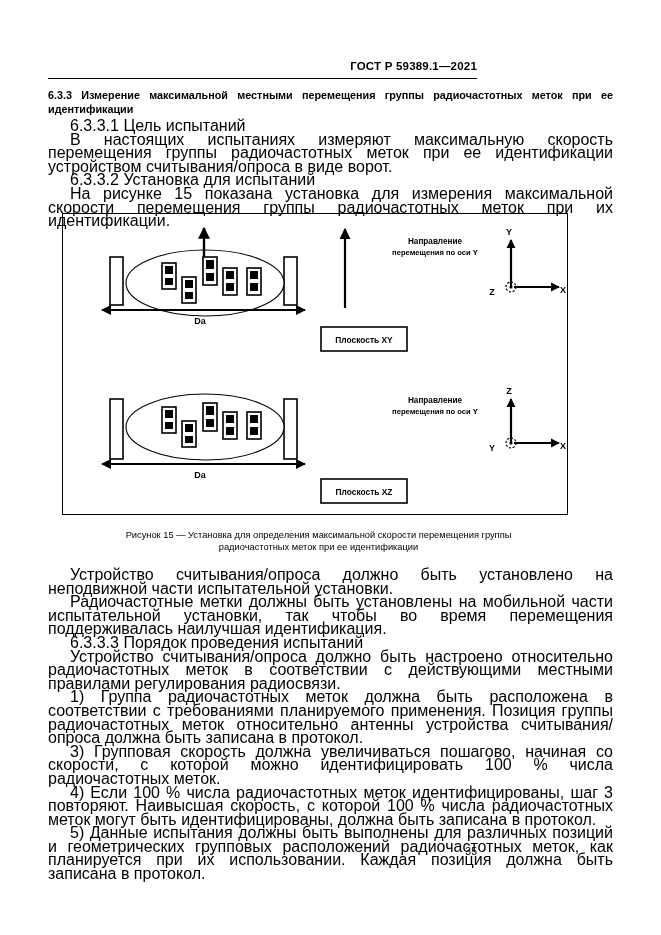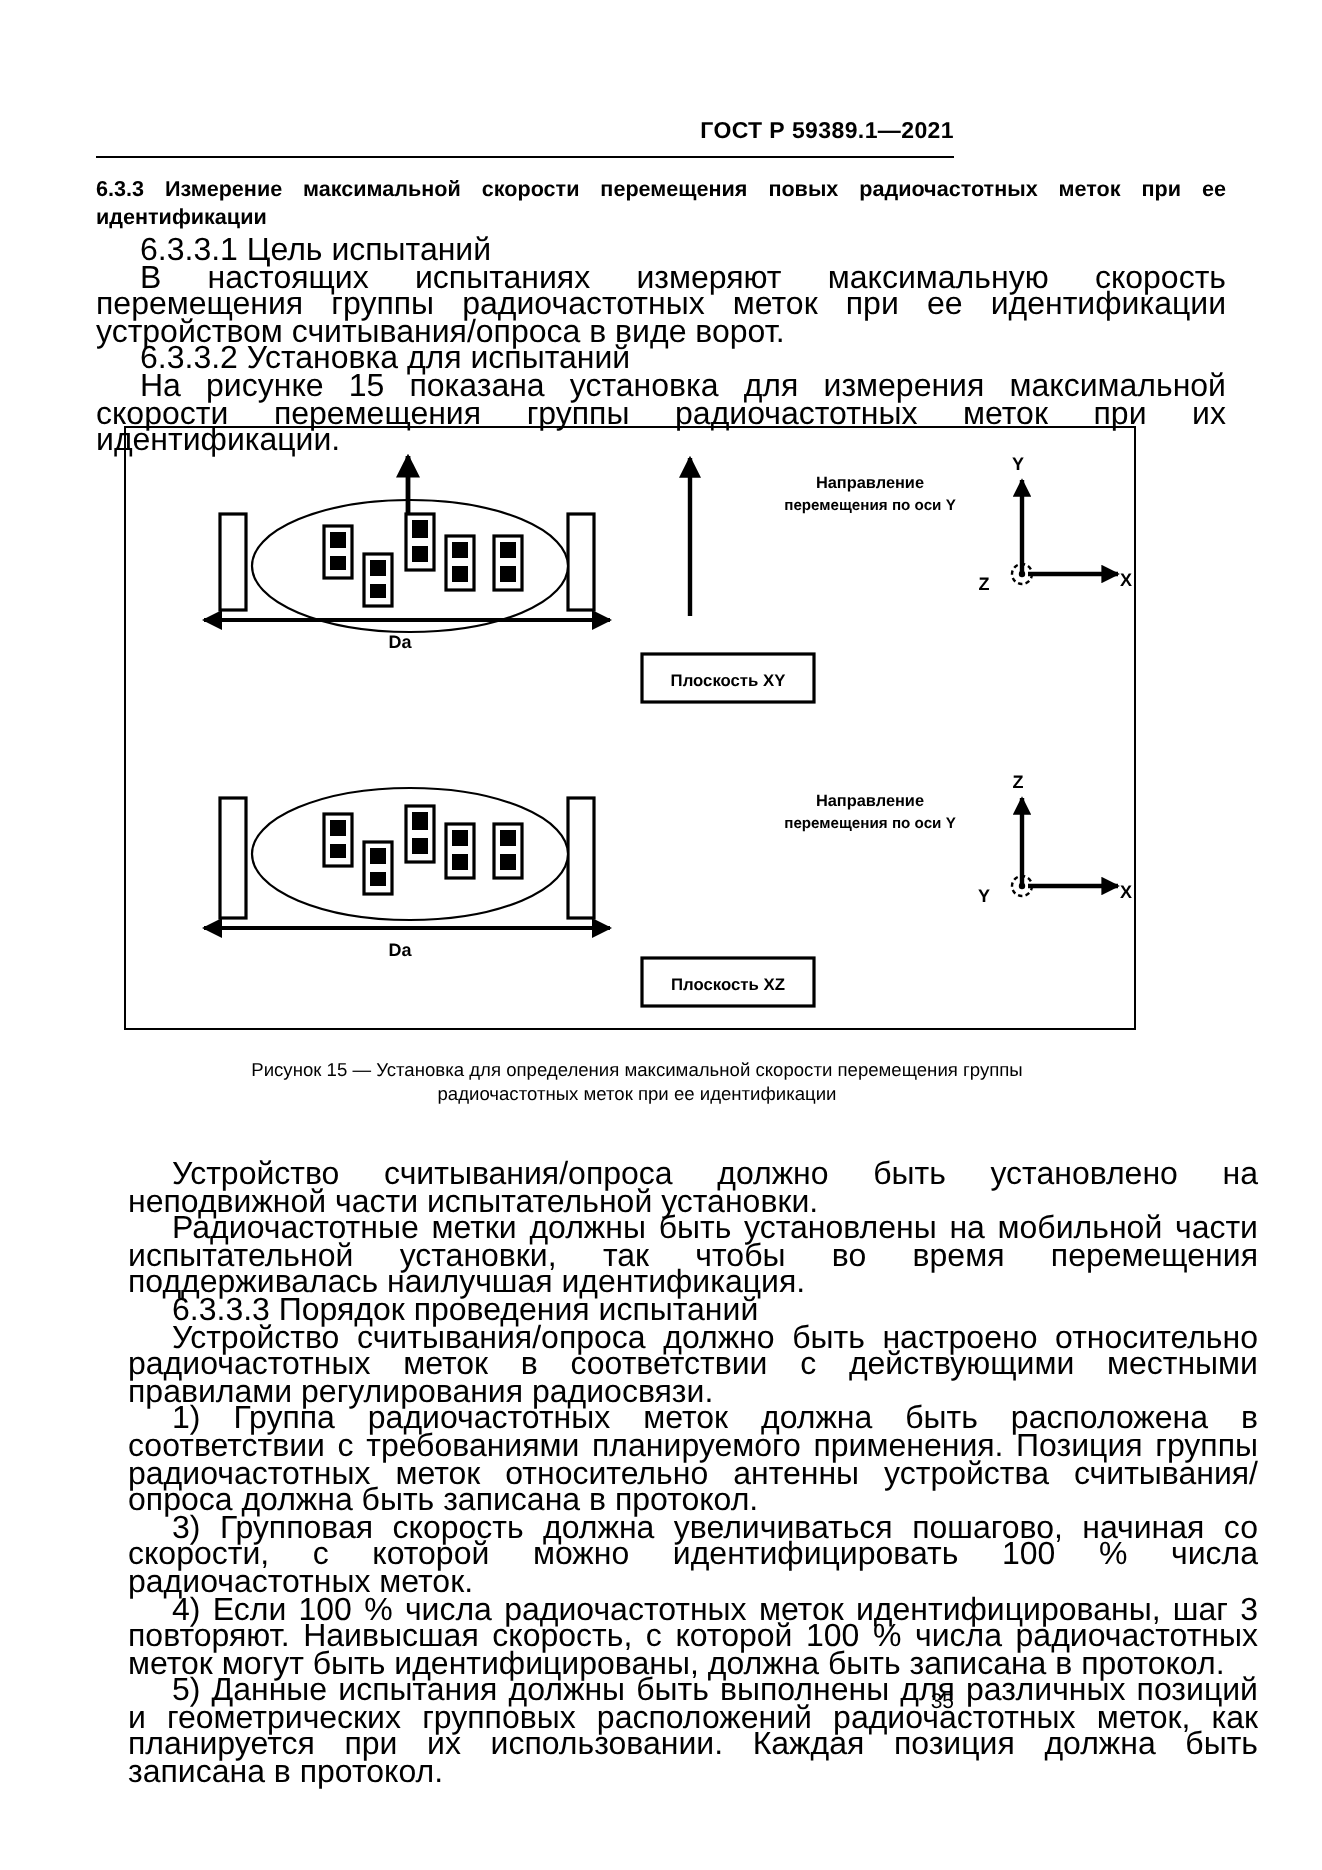--- a/index.html
+++ b/index.html
@@ -94,42 +94,41 @@
     width: 565px;
     text-align: center;
     font-size: 9.3px;
     line-height: 12px;
   }
 
   
   .content-bottom {
     position: absolute;
     left: 48px;
-    top: 581px;
+    top: 568px;
     width: 565px;
-    margin-left: 16px;
   }
 
   .page-number {
     position: absolute;
     right: 48px;
     top: 845px;
     font-size: 10.5px;
   }
 </style>
 </head>
 <body>
 
 <div class="page">
 
   <div class="gost-header">ГОСТ Р 59389.1—2021</div>
   <div class="header-rule"></div>
 
   <div class="content">
-    <p class="sec-title">6.3.3 Измерение максимальной скорости перемещения повых радиочастотных меток при ее идентификации</p>
+    <p class="sec-title">6.3.3 Измерение максимальной местными перемещения группы радиочастотных меток при ее идентификации</p>
     <p class="subhead">6.3.3.1 Цель испытаний</p>
     <p class="ind">В настоящих испытаниях измеряют максимальную скорость перемещения группы радиочастот­ных меток при ее идентификации устройством считывания/опроса в виде ворот.</p>
     <p class="subhead">6.3.3.2 Установка для испытаний</p>
     <p class="ind">На рисунке 15 показана установка для измерения максимальной скорости перемещения группы радиочастотных меток при их идентификации.</p>
   </div>
 
   <div class="figure-wrap">
     <div class="figure-frame"></div>
 
     <svg class="diagram-svg" width="506" height="302" viewBox="0 0 506 302">

